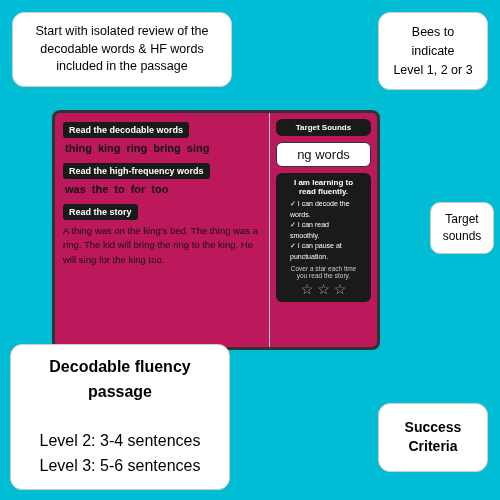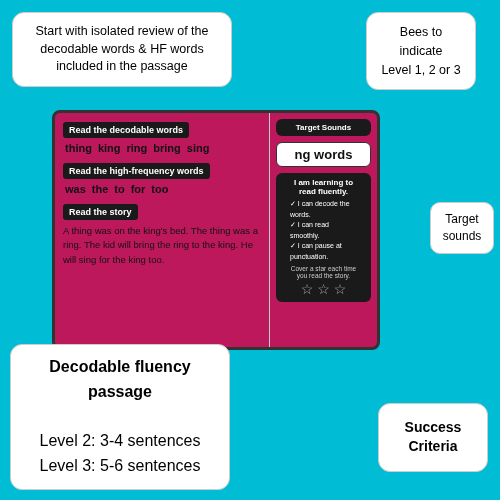--- a/index.html
+++ b/index.html
@@ -25,21 +25,21 @@
       text-align: center;
       line-height: 1.4;
       z-index: 10;
       border: 1.5px solid #ccc;
     }
 
     
     .bubble-top-right {
       position: absolute;
       top: 12px;
-      right: 24px;
+      right: 12px;
       width: 110px;
       background: white;
       border-radius: 12px;
       padding: 10px 10px;
       font-size: 12.5px;
       text-align: center;
       line-height: 1.5;
       z-index: 10;
       border: 1.5px solid #ccc;
     }
@@ -169,21 +169,21 @@
       font-weight: bold;
       text-align: center;
     }
 
     .ng-words-box {
       background: white;
       border: 1.5px solid #333;
       border-radius: 6px;
       padding: 4px 6px;
       font-size: 13px;
-      font-weight: bold;
+      font-weight: normal;
       text-align: center;
       color: #111;
     }
 
     .learning-box {
       background: #1a1a1a;
       color: white;
       border-radius: 6px;
       padding: 5px 14px;
       font-size: 7.5px;

